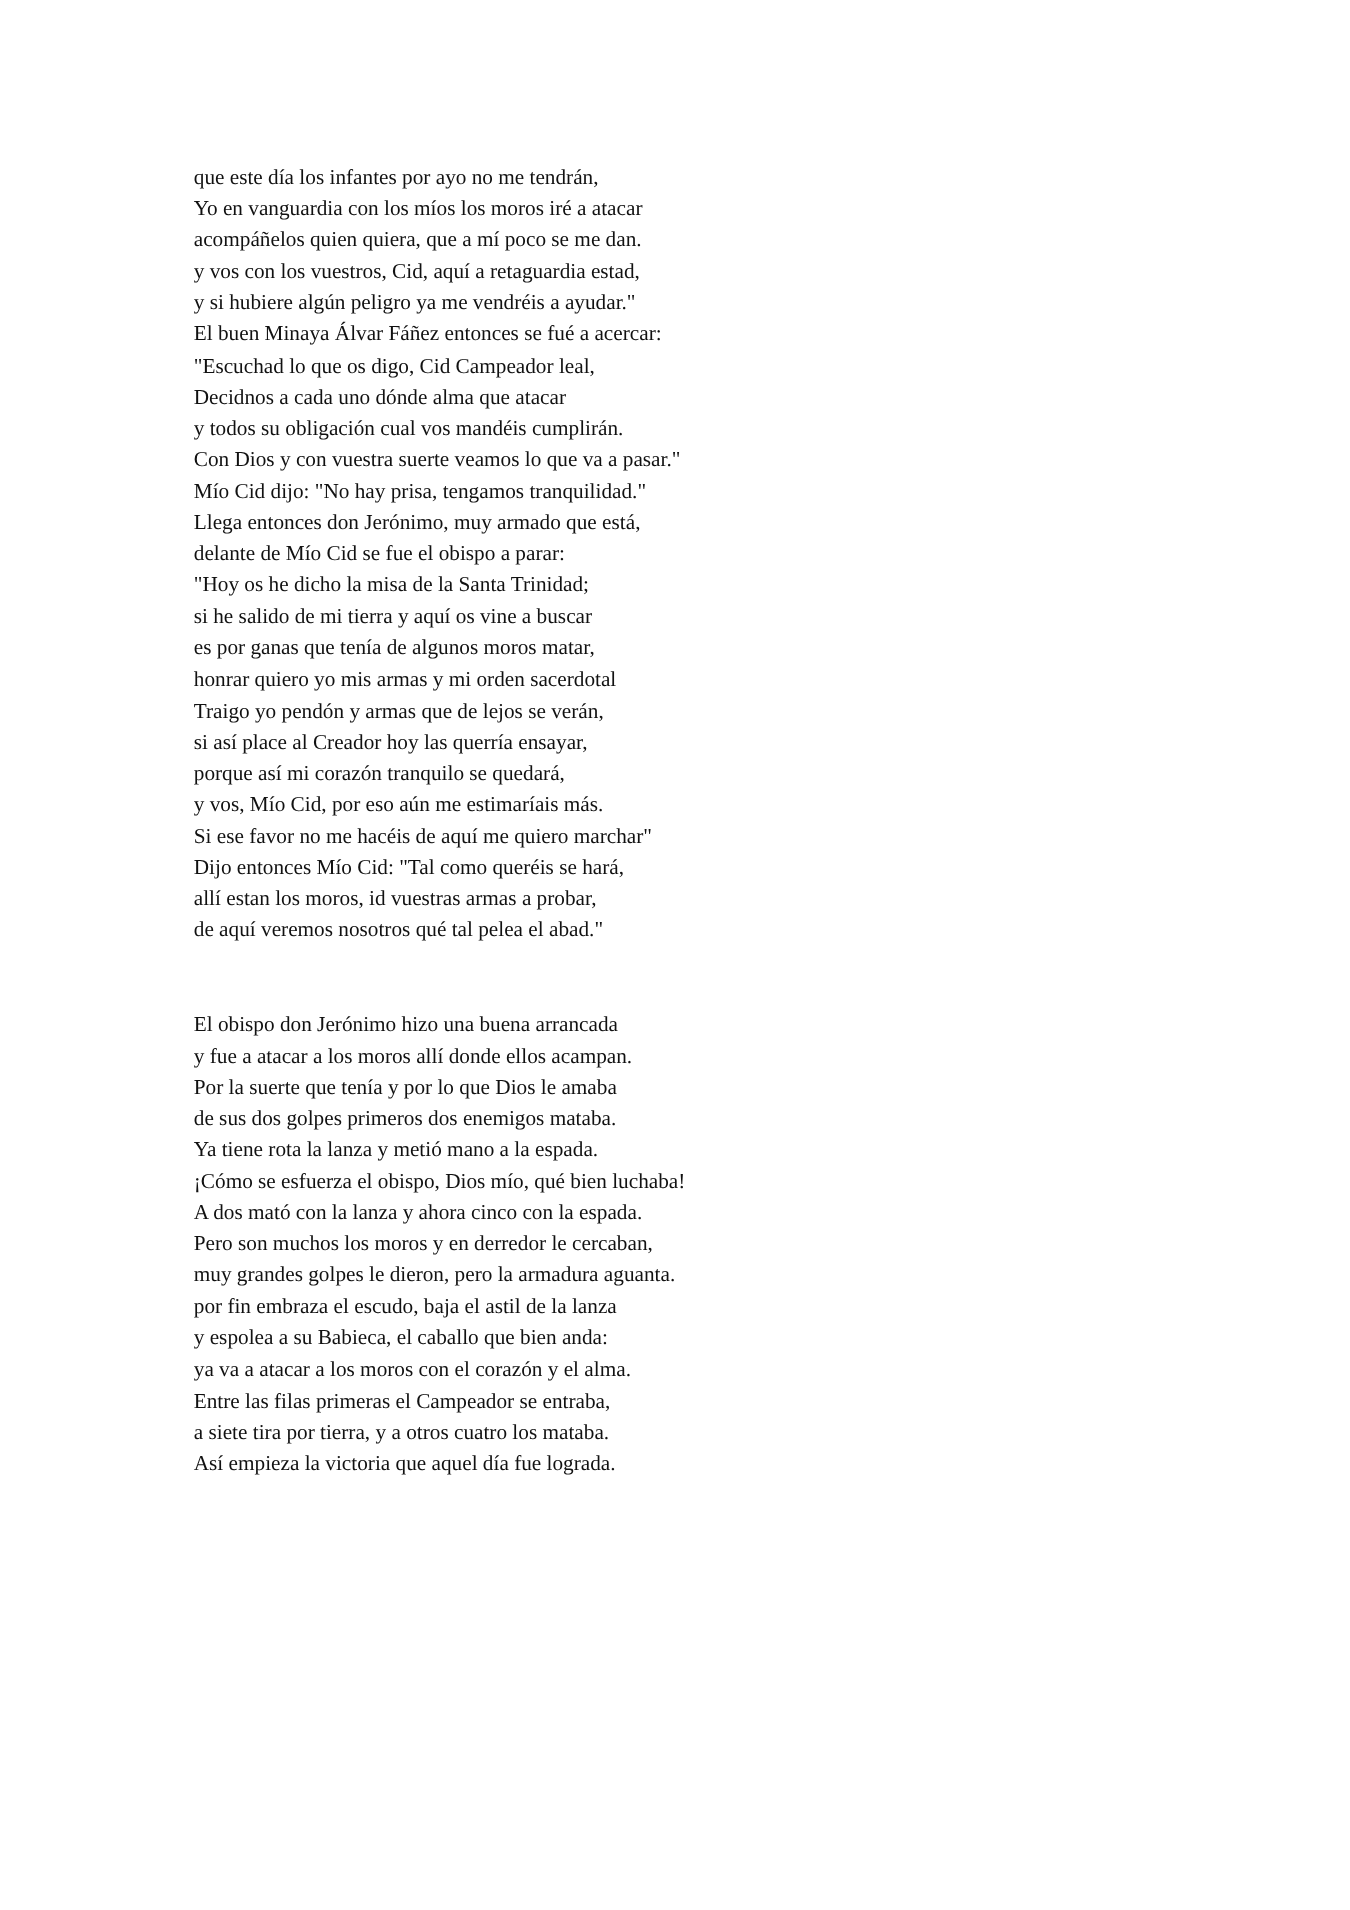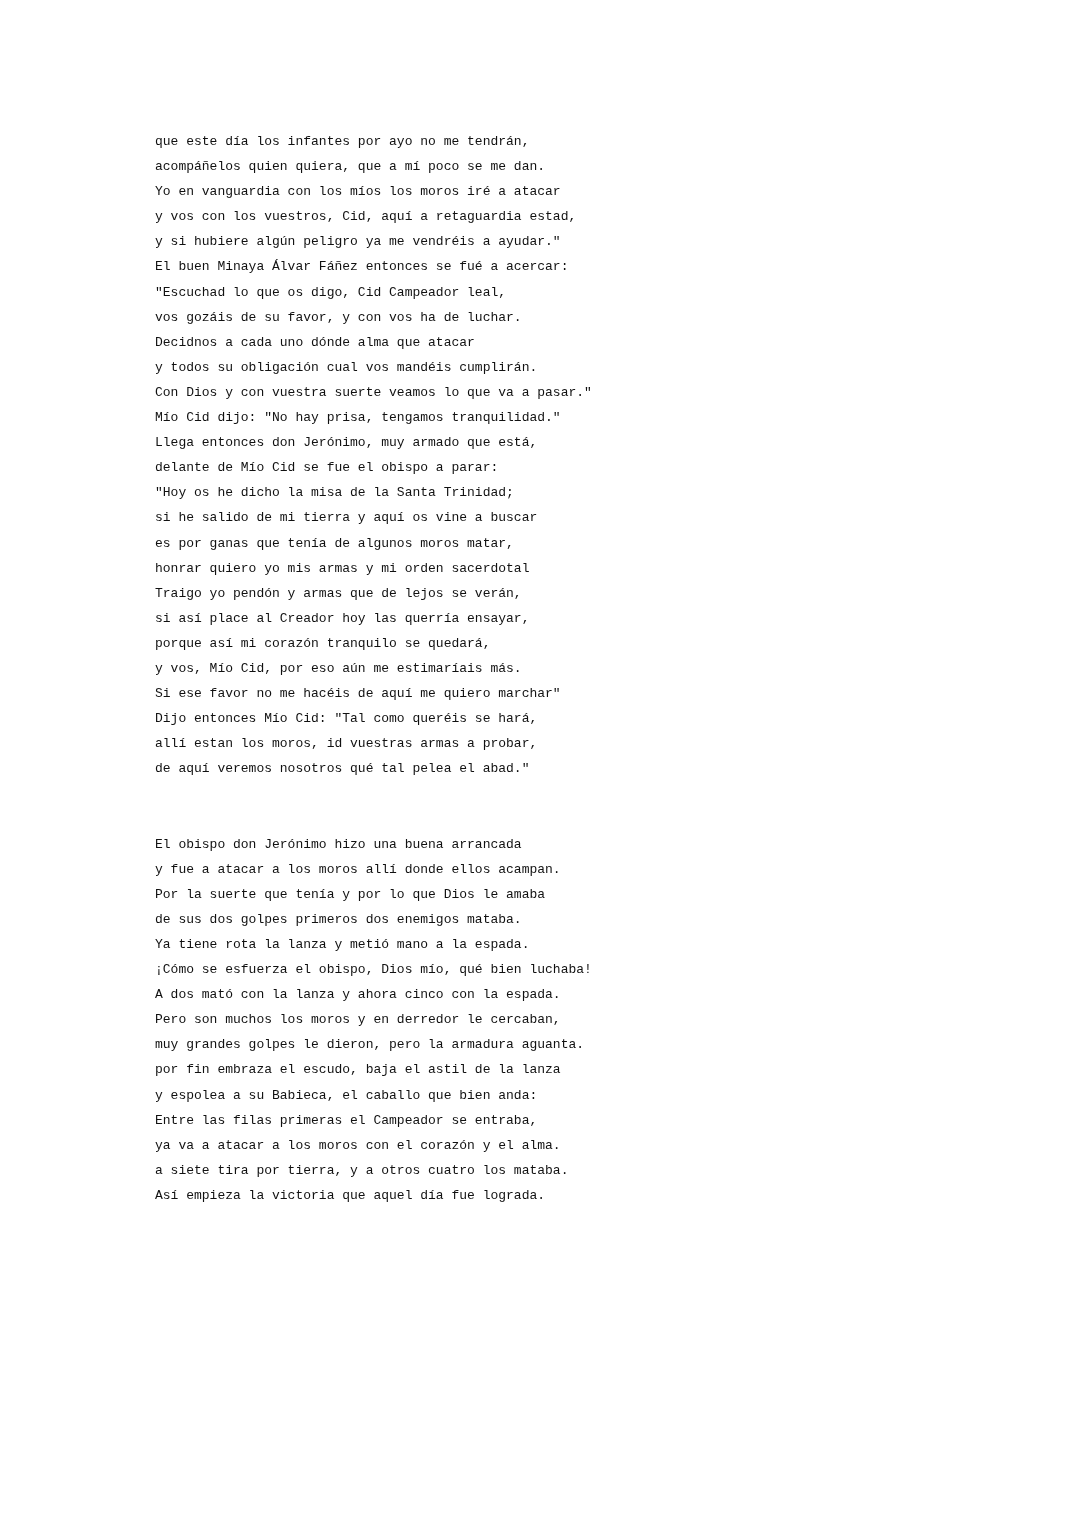--- a/index.html
+++ b/index.html
@@ -11,48 +11,47 @@
       width: 1080px;
       height: 1528px;
       position: relative;
       overflow: hidden;
     }
     .page {
       position: absolute;
       left: 155px;
       top: 129px;
       width: 860px;
-      font-family: Liberation Mono, monospace;
-      font-size: 13px;
+      font-family: Liberation Serif, serif;
+      font-size: 17px;
       line-height: 25.1px;
       color: #111111;
     }
     .line {
       display: block;
       white-space: pre;
       height: 25.1px;
     }
     .blank {
       display: block;
       height: 25.1px;
     }
   </style>
 </head>
 <body>
 
 <div class="page">
   <div>
     <span class="line">que este día los infantes por ayo no me tendrán,</span>
+    <span class="line">Yo en vanguardia con los míos los moros iré a atacar</span>
     <span class="line">acompáñelos quien quiera, que a mí poco se me dan.</span>
-    <span class="line">Yo en vanguardia con los míos los moros iré a atacar</span>
     <span class="line">y vos con los vuestros, Cid, aquí a retaguardia estad,</span>
     <span class="line">y si hubiere algún peligro ya me vendréis a ayudar."</span>
     <span class="line">El buen Minaya Álvar Fáñez entonces se fué a acercar:</span>
     <span class="line">"Escuchad lo que os digo, Cid Campeador leal,</span>
-    <span class="line">vos gozáis de su favor, y con vos ha de luchar.</span>
     <span class="line">Decidnos a cada uno dónde alma que atacar</span>
     <span class="line">y todos su obligación cual vos mandéis cumplirán.</span>
     <span class="line">Con Dios y con vuestra suerte veamos lo que va a pasar."</span>
     <span class="line">Mío Cid dijo: "No hay prisa, tengamos tranquilidad."</span>
     <span class="line">Llega entonces don Jerónimo, muy armado que está,</span>
     <span class="line">delante de Mío Cid se fue el obispo a parar:</span>
     <span class="line">"Hoy os he dicho la misa de la Santa Trinidad;</span>
     <span class="line">si he salido de mi tierra y aquí os vine a buscar</span>
     <span class="line">es por ganas que tenía de algunos moros matar,</span>
     <span class="line">honrar quiero yo mis armas y mi orden sacerdotal</span>
@@ -76,18 +75,18 @@
     <span class="line">y fue a atacar a los moros allí donde ellos acampan.</span>
     <span class="line">Por la suerte que tenía y por lo que Dios le amaba</span>
     <span class="line">de sus dos golpes primeros dos enemigos mataba.</span>
     <span class="line">Ya tiene rota la lanza y metió mano a la espada.</span>
     <span class="line">¡Cómo se esfuerza el obispo, Dios mío, qué bien luchaba!</span>
     <span class="line">A dos mató con la lanza y ahora cinco con la espada.</span>
     <span class="line">Pero son muchos los moros y en derredor le cercaban,</span>
     <span class="line">muy grandes golpes le dieron, pero la armadura aguanta.</span>
     <span class="line">por fin embraza el escudo, baja el astil de la lanza</span>
     <span class="line">y espolea a su Babieca, el caballo que bien anda:</span>
+    <span class="line">ya va a atacar a los moros con el corazón y el alma.</span>
     <span class="line">Entre las filas primeras el Campeador se entraba,</span>
-    <span class="line">ya va a atacar a los moros con el corazón y el alma.</span>
     <span class="line">a siete tira por tierra, y a otros cuatro los mataba.</span>
     <span class="line">Así empieza la victoria que aquel día fue lograda.</span>
   </div>
 </div>
 
 </body></html>

